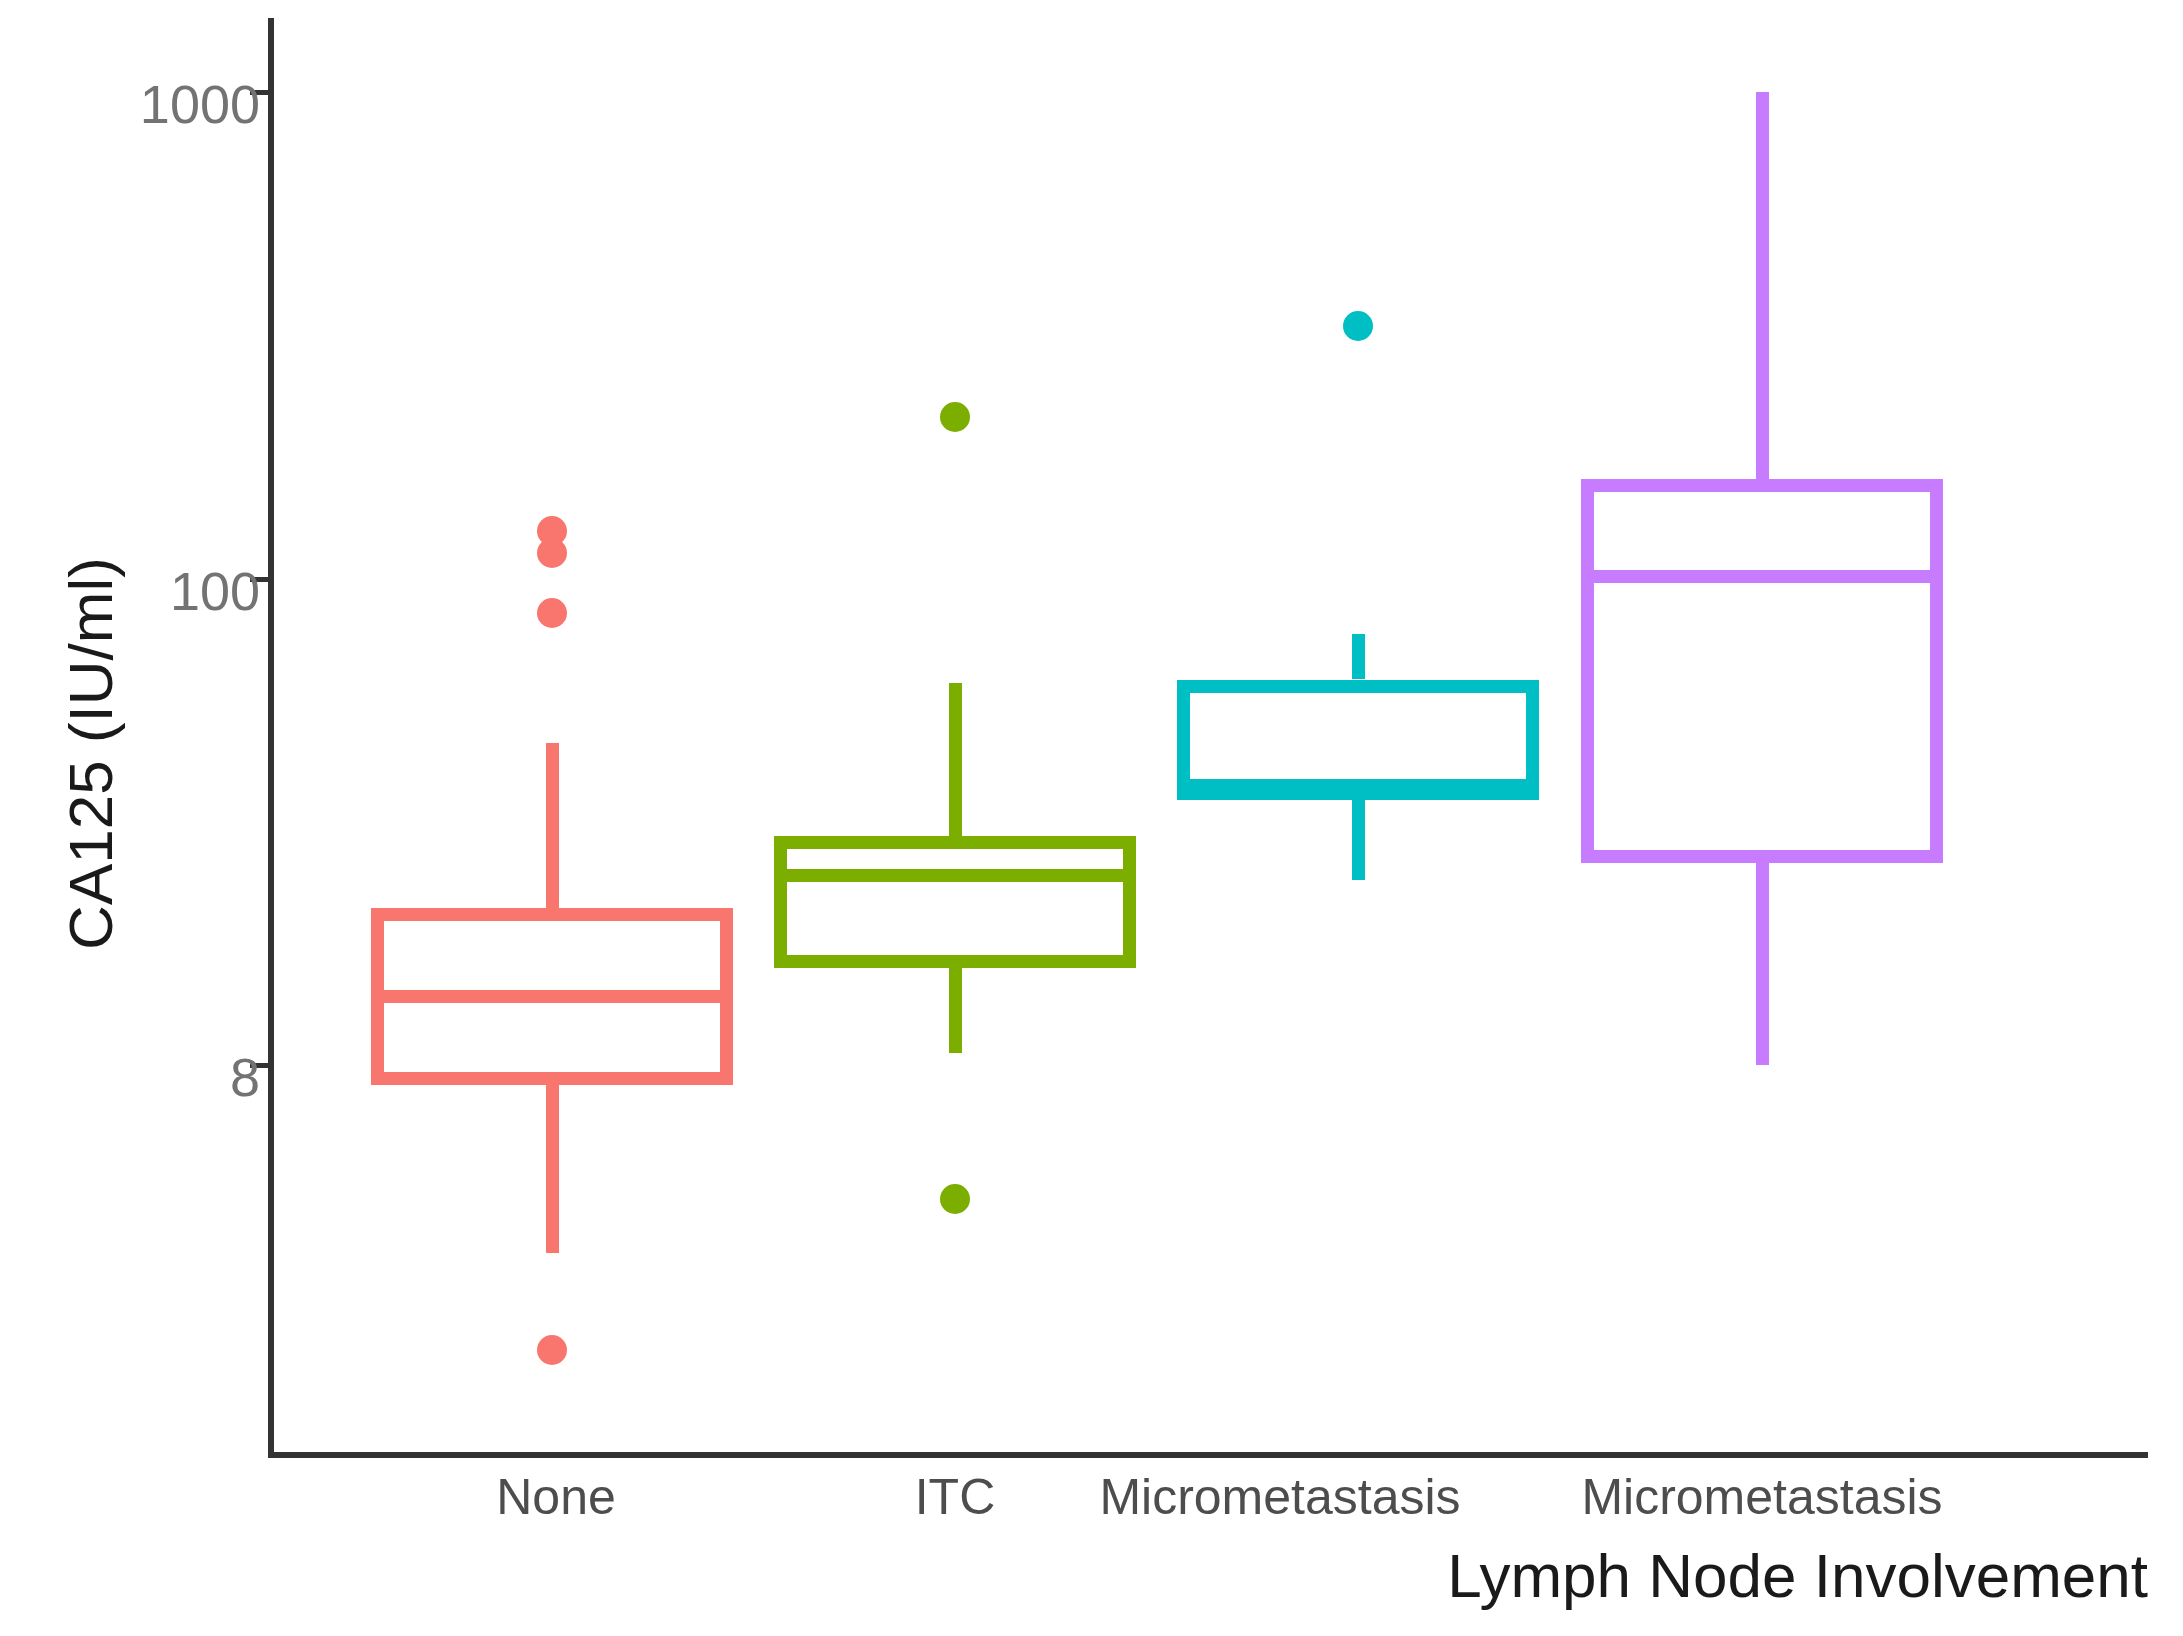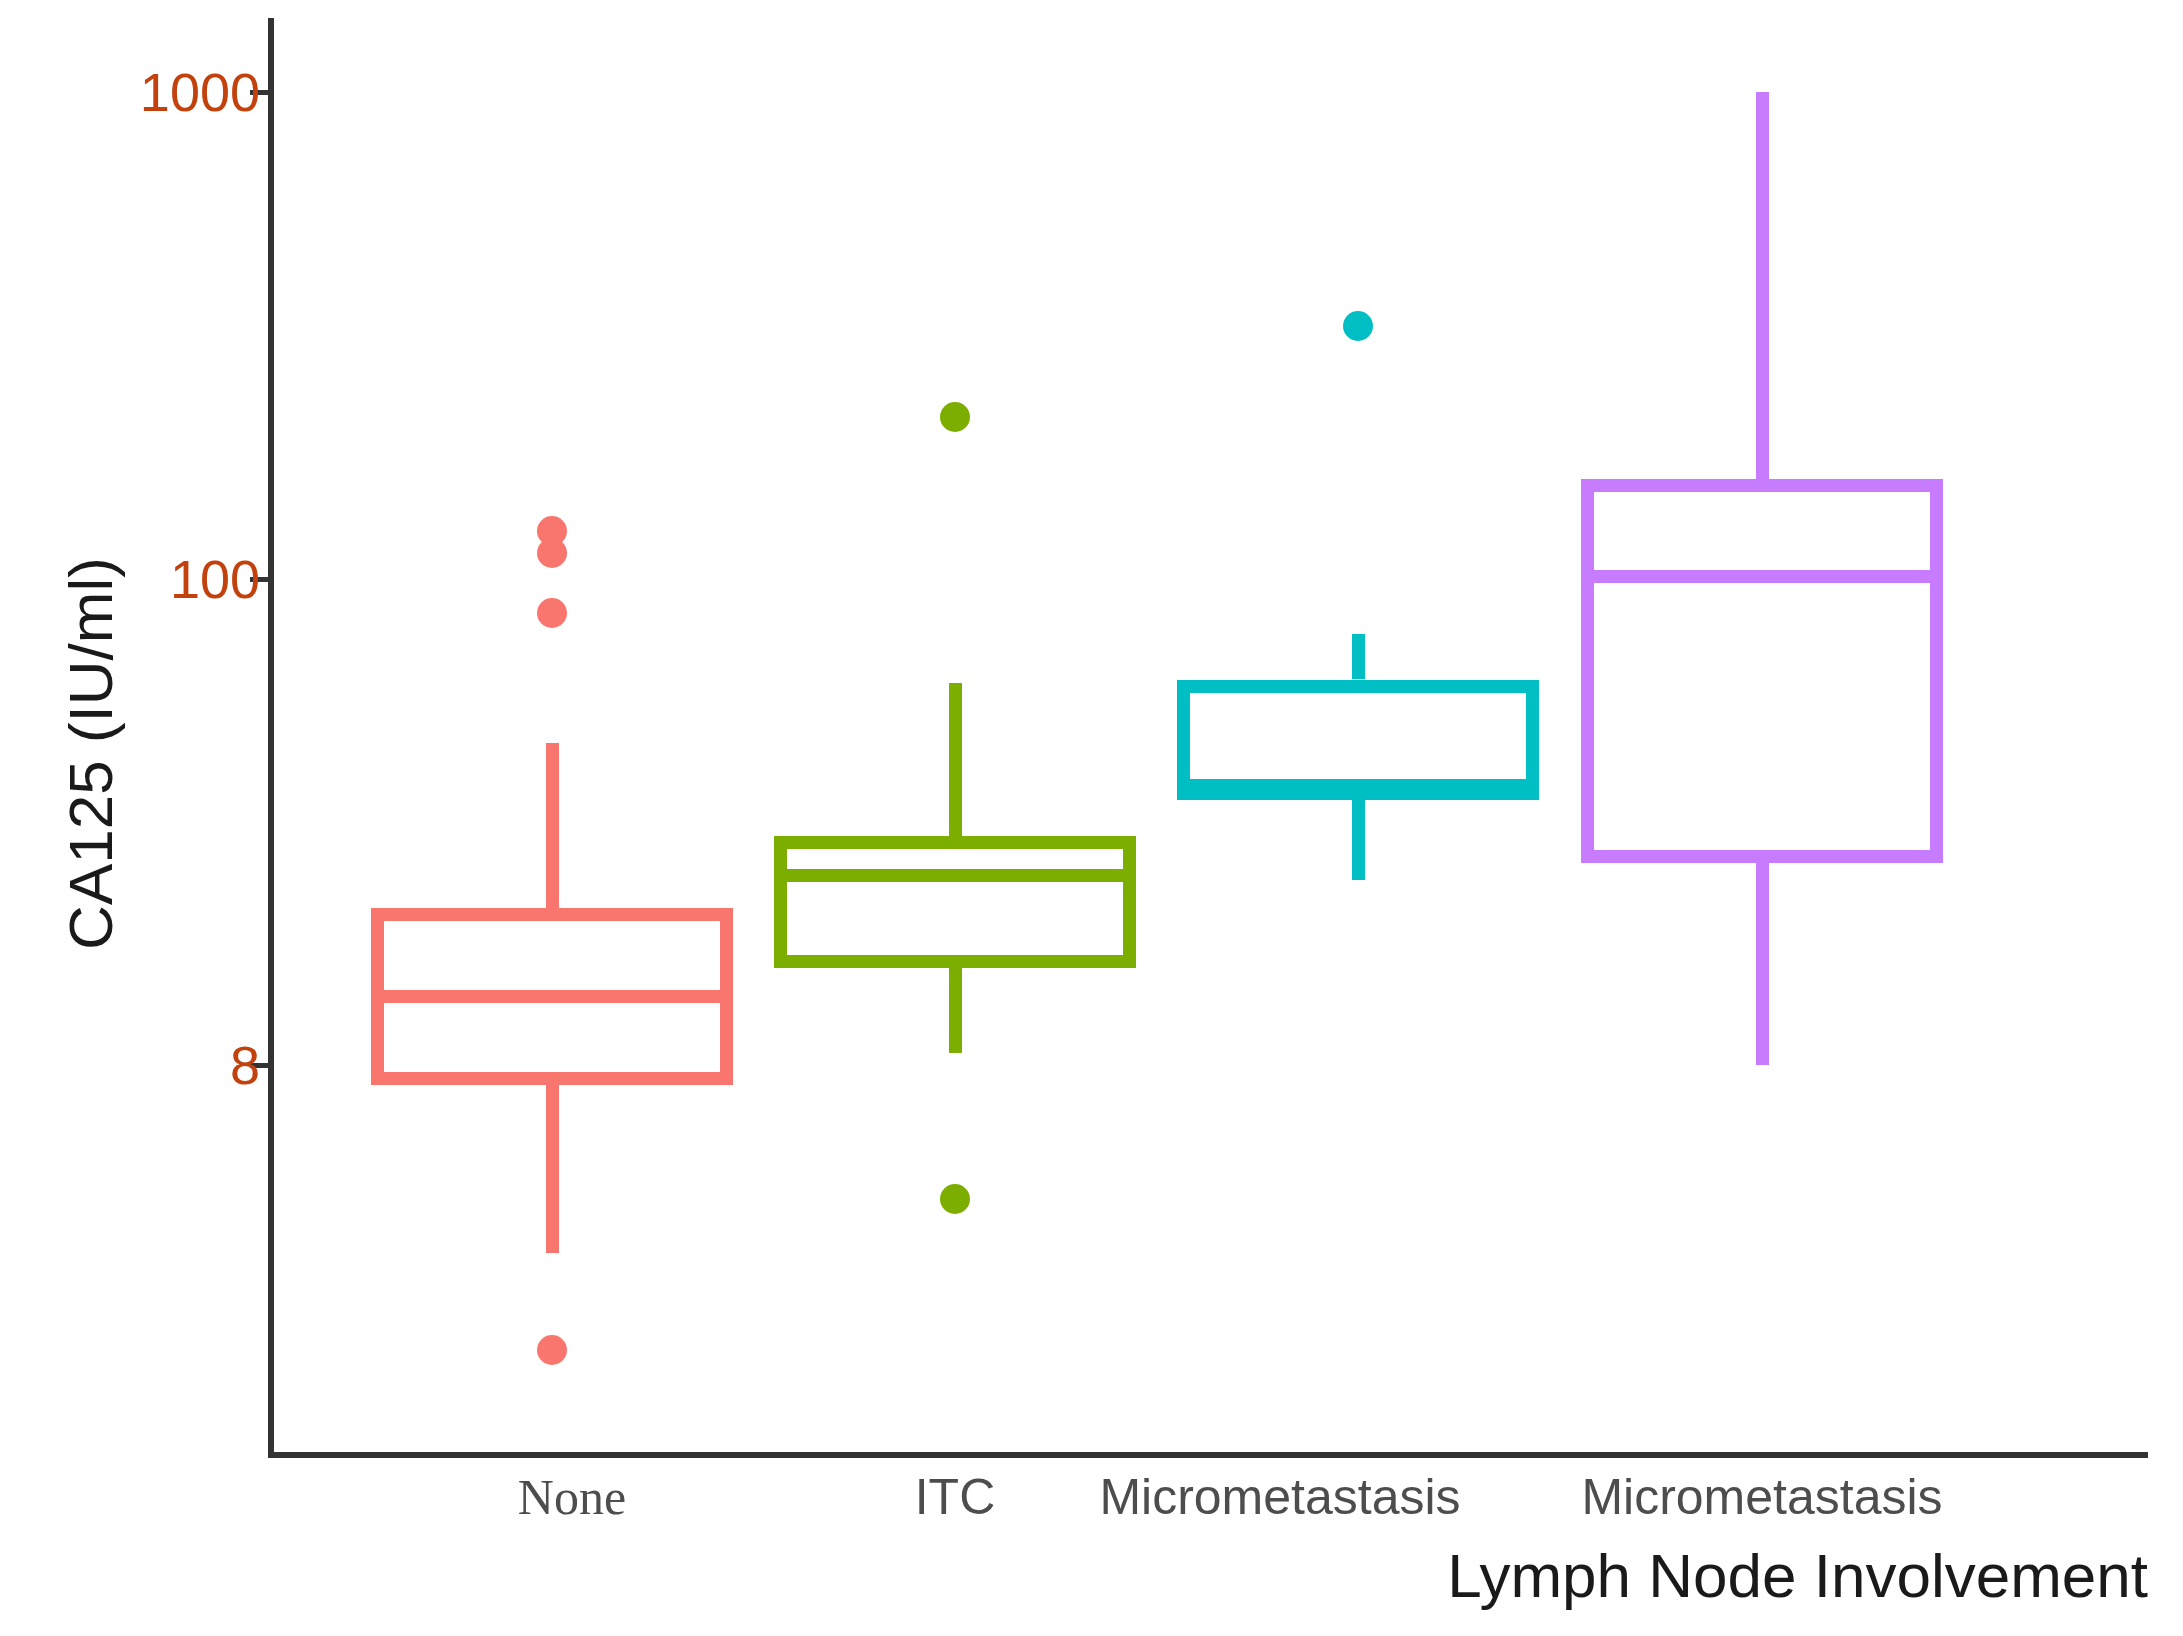--- a/index.html
+++ b/index.html
@@ -11,23 +11,24 @@
 
   
   .axis-line{position:absolute;background:#333333;}
   #y-axis-line{left:268px;top:18px;width:6px;height:1440px;}
   #x-axis-line{left:268px;top:1452px;width:1880px;height:6px;}
 
   .tick-mark{position:absolute;background:#333333;width:18px;height:5px;left:250px;}
 
   .ytick-label{
     position:absolute;right:1923px;
-    font-size:54px;color:#c2410c;
+    font-size:54px;color:#737373;
     text-align:right;white-space:nowrap;
     transform:translateY(-50%);
+    margin-top:12px;
   }
 
   .xtick-label{
     position:absolute;top:1468px;
     font-size:50px;color:#4d4d4d;
     text-align:center;white-space:nowrap;
     transform:translateX(-50%);
   }
 
   #y-axis-title{
@@ -76,21 +77,21 @@
 
     <div id="y-ticks">
         <div class="tick-mark" style="top: 90px;"></div>
         <div class="ytick-label" style="top: 92px;">1000</div>
         <div class="tick-mark" style="top: 576.5px;"></div>
         <div class="ytick-label" style="top: 578.5px;">100</div>
         <div class="tick-mark" style="top: 1063px;"></div>
         <div class="ytick-label" style="top: 1065px;">8</div>
       </div>
     <div id="x-ticks">
-        <div class="xtick-label" style="left: 572px; font-family: Liberation Serif, serif;">None</div>
+        <div class="xtick-label" style="left: 556px;">None</div>
         <div class="xtick-label" style="left: 955px;">ITC</div>
         <div class="xtick-label" style="left: 1280px;">Micrometastasis</div>
         <div class="xtick-label" style="left: 1762px;">Micrometastasis</div>
       </div>
     <div id="boxes">
         <div class="bp">
           <div class="whisker" style="left: 545.5px; top: 742.568px; width: 13px; height: 165.672px; background: rgb(248, 118, 109);"></div>
           <div class="whisker" style="left: 545.5px; top: 1084.93px; width: 13px; height: 168.454px; background: rgb(248, 118, 109);"></div>
           <div class="box" style="left: 371px; top: 908.24px; width: 362px; height: 176.686px; border: 13px solid rgb(248, 118, 109);"></div>
           <div class="median" style="left: 371px; top: 990.449px; width: 362px; height: 13px; background: rgb(248, 118, 109);"></div>

